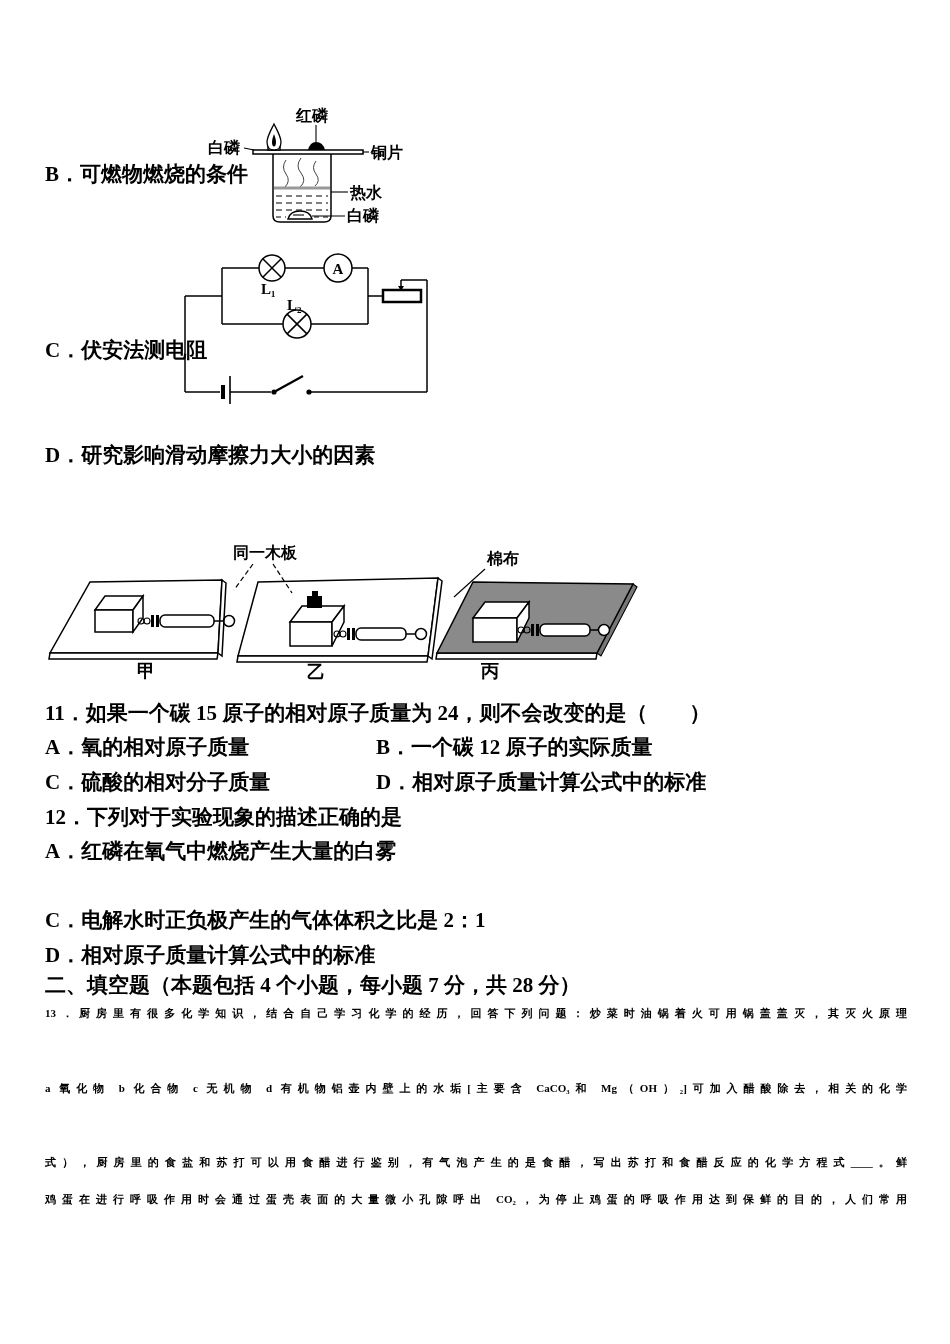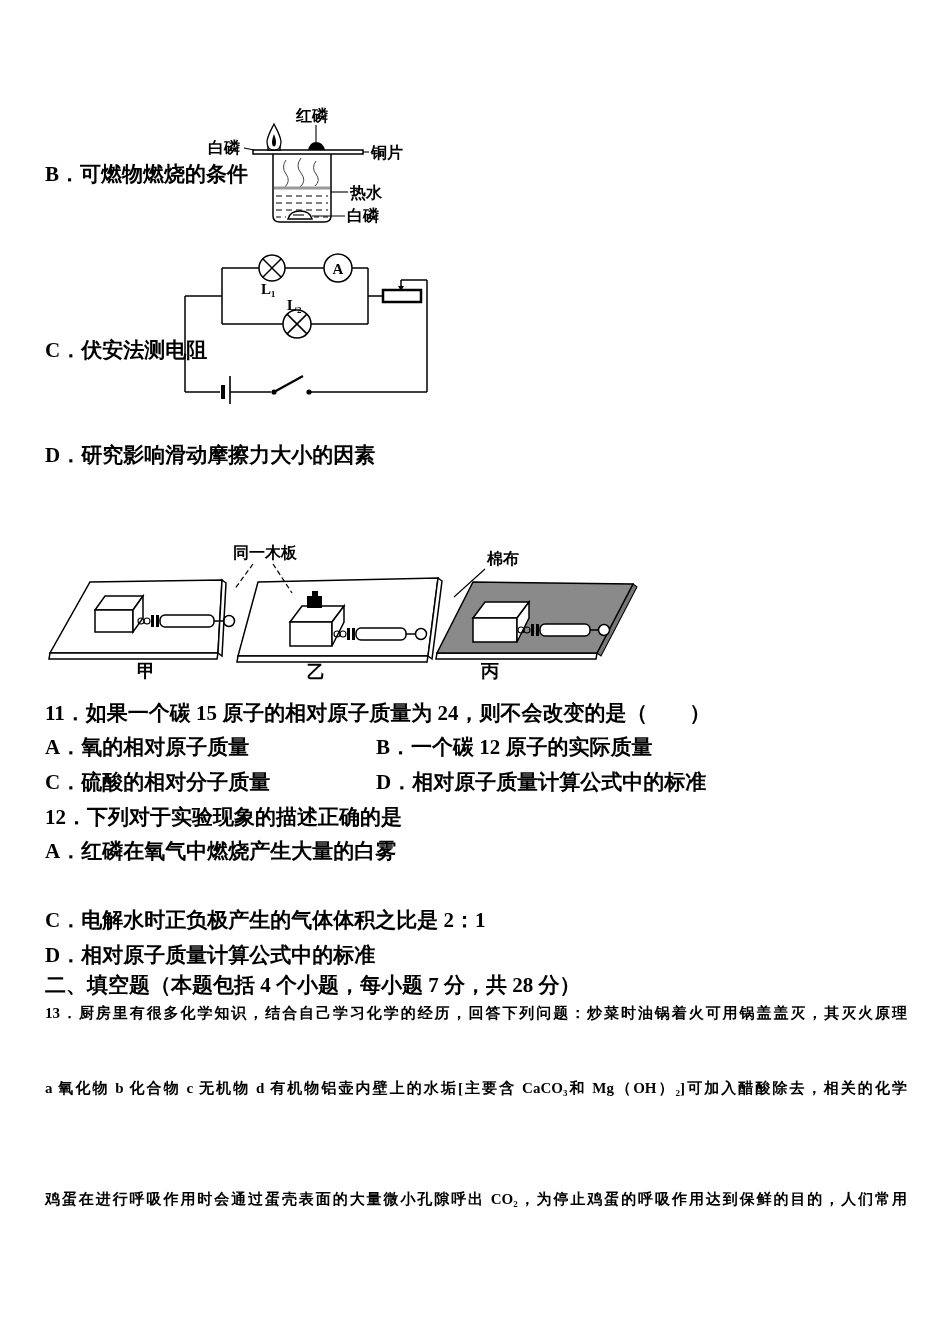--- a/index.html
+++ b/index.html
@@ -1,19 +1,19 @@
 <!DOCTYPE html>
 <html><head>
 <meta charset="utf-8">
 <style>
   html,body{margin:0;padding:0;background:#fff;}
   .page{position:relative;width:950px;height:1344px;background:#ffffff;overflow:hidden;
         font-family:"Liberation Serif","DejaVu Serif",serif;font-weight:bold;color:#000;}
   .t{position:absolute;font-size:21px;line-height:21px;white-space:nowrap;}
-  .para{position:absolute;left:45px;width:862px;font-size:15px;line-height:21px;}
+  .para{position:absolute;left:45px;width:862px;font-size:11px;line-height:21px;}
   .jl{text-align:justify;text-align-last:justify;}
   svg{position:absolute;overflow:visible;}
   svg text{font-family:"Liberation Serif","DejaVu Serif",serif;font-weight:bold;fill:#000;}
   .ln{stroke:#000;stroke-width:1.5;fill:none;}
   .thin{stroke:#000;stroke-width:1.1;fill:none;}
   .wh{fill:#fff;stroke:#000;stroke-width:1.5;}
 </style>
 </head>
 <body>
 
@@ -184,15 +184,16 @@
 
   <div class="t" style="left:45px;top:807px">12．下列对于实验现象的描述正确的是</div>
   <div class="t" style="left:45px;top:841px">A．红磷在氧气中燃烧产生大量的白雾</div>
   <div class="t" style="left:45px;top:910px">C．电解水时正负极产生的气体体积之比是 2：1</div>
   <div class="t" style="left:45px;top:945px">D．相对原子质量计算公式中的标准</div>
 
   <div class="t" style="left:45px;top:975px">二、填空题（本题包括 4 个小题，每小题 7 分，共 28 分）</div>
 
   <div class="para jl" style="top:1003px">13．厨房里有很多化学知识，结合自己学习化学的经历，回答下列问题：炒菜时油锅着火可用锅盖盖灭，其灭火原理</div>
   <div class="para jl" style="top:1078px">a 氧化物 b 化合物 c 无机物 d 有机物铝壶内壁上的水垢[主要含 CaCO₃和 Mg（OH）₂]可加入醋酸除去，相关的化学</div>
+  <div class="para jl" style="top:1152px">式），厨房里的食盐和苏打可以用食醋进行鉴别，有气泡产生的是食醋，写出苏打和食醋反应的化学方程式____。鲜</div>
   <div class="para jl" style="top:1189px">鸡蛋在进行呼吸作用时会通过蛋壳表面的大量微小孔隙呼出 CO₂，为停止鸡蛋的呼吸作用达到保鲜的目的，人们常用</div>
 
 </div>
 
 </body></html>

